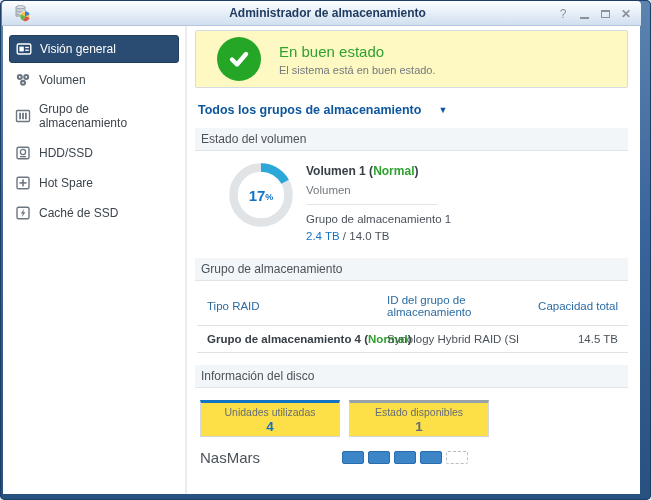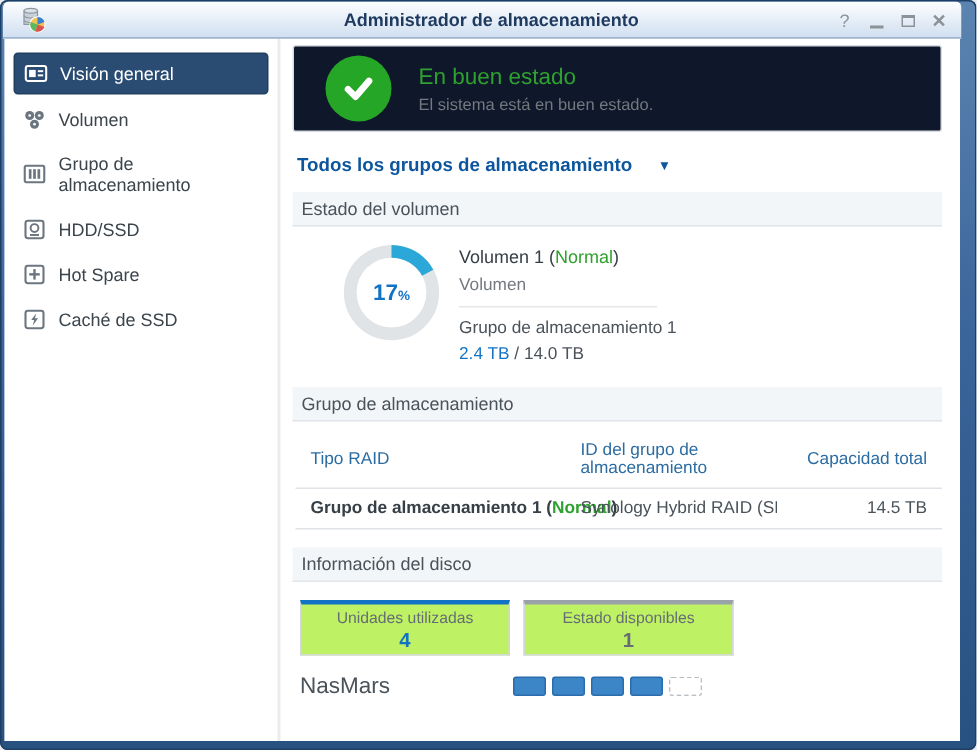--- a/index.html
+++ b/index.html
@@ -23,55 +23,55 @@
   .winbody{position:absolute;top:26px;left:3px;right:11px;bottom:6px;background:#fff;display:flex;overflow:hidden;}
   
   .sidebar{width:184px;flex:0 0 auto;background:#fff;border-right:2px solid #ececec;padding-top:5px;}
   .nav-item{display:flex;align-items:center;gap:8px;margin:4px 6px;padding:5px 6px;border-radius:3px;
     font-size:12px;color:#3c444c;line-height:1.2;cursor:pointer;}
   .nav-item .ni-icon{width:16px;height:16px;flex:0 0 auto;color:#6b7680;}
   .nav-item.selected{background:#2a4b72;border:1px solid #223e5f;color:#fff;}
   .nav-item.selected .ni-icon{color:#fff;}
   
   .main{flex:1;padding:2px 12px 0 8px;overflow:hidden;}
-  .status-box{height:58px;border:1px solid #d5dbe0;border-radius:2px;display:flex;align-items:center;margin-top:2px;background:#0f172a;}
+  .status-box{height:58px;border:1px solid #d5dbe0;border-radius:2px;display:flex;align-items:center;margin-top:2px;background:#fef9c3;}
   .check-circle{width:44px;height:44px;border-radius:50%;background:#26a626;margin-left:21px;
     display:flex;align-items:center;justify-content:center;flex:0 0 auto;}
   .status-texts{margin-left:18px;}
   .status-title{font-size:15px;color:#2fa12f;}
   .status-desc{font-size:11px;color:#73797f;margin-top:4px;}
   .group-selector{margin:15px 0 11px 3px;font-size:12.5px;font-weight:bold;color:#0d569e;cursor:pointer;display:inline-flex;align-items:center;gap:17px;}
   .chev{font-size:9px;line-height:1;}
   .band{background:#f3f6f8;border-bottom:1px solid #e1e5e9;padding:4px 6px;font-size:12px;color:#4a525a;}
   
   .vol-body{display:flex;padding:9px 0 16px 31px;}
   .donut-wrap{position:relative;width:70px;height:70px;flex:0 0 auto;}
   .donut-label{position:absolute;inset:0;display:flex;align-items:center;justify-content:center;}
   .donut-label .pct{font-size:15px;font-weight:bold;color:#1273c4;}
   .donut-label .sym{font-size:9px;font-weight:bold;color:#1273c4;margin-top:3px;}
   .vol-info{margin-left:10px;padding-top:4px;}
-  .vol-title{font-size:12px;font-weight:normal;color:#363e46;}
+  .vol-title{font-size:12px;font-weight:bold;color:#363e46;}
   .green{color:#2fa12f;}
   .vol-sub{font-size:11.5px;color:#73797f;margin-top:6px;}
   .vol-sep{width:132px;border-bottom:1px solid #e4e7ea;margin:8px 0;}
   .vol-group{font-size:11.5px;color:#4a525a;}
   .vol-usage{font-size:11.5px;margin-top:5px;}
   .blue{color:#1273c4;}
   .gray{color:#4a525a;}
   
   .tbl{margin:6px 0 12px 2px;}
   .tbl-head,.tbl-row{display:grid;grid-template-columns:180px 1fr 100px;padding:7px 10px;font-size:11.5px;border-bottom:1px solid #dfe3e7;align-items:center;}
   .tbl-head{color:#2b6ca3;}
   .tbl-row{color:#4a525a;}
   .cell-r{text-align:right;}
   .row-name{font-weight:bold;color:#363e46;white-space:nowrap;}
   .cell-raid{white-space:nowrap;overflow:hidden;}
   
   .cards{display:flex;gap:9px;margin:12px 0 0 5px;}
-  .card{width:140px;height:37px;border:1px solid #d2d7db;border-top:3px solid #9aa2a9;background:#bef264;
+  .card{width:140px;height:37px;border:1px solid #d2d7db;border-top:3px solid #9aa2a9;background:#fde047;
     display:flex;flex-direction:column;align-items:center;justify-content:center;cursor:pointer;}
   .card.active{border-top-color:#1273c4;}
   .card-label{font-size:10.5px;color:#666e75;}
   .card-value{font-size:13.5px;font-weight:bold;color:#666e75;margin-top:1px;}
   .card.active .card-value{color:#1273c4;}
   .disks-row{display:flex;align-items:center;margin-top:12px;}
   .device-name{font-size:15px;color:#4a525a;width:147px;padding-left:5px;flex:0 0 auto;}
   .slots{display:flex;gap:4px;}
   .slot{width:22px;height:13px;border-radius:2px;}
   .slot.used{background:#3c85c6;border:1px solid #2a6dad;}
@@ -207,21 +207,21 @@
 
       <div class="band">Grupo de almacenamiento</div>
 
       <div class="tbl">
         <div class="tbl-head">
           <div>Tipo RAID</div>
           <div>ID del grupo de almacenamiento</div>
           <div class="cell-r">Capacidad total</div>
         </div>
         <div class="tbl-row">
-          <div class="row-name"><span>Grupo de almacenamiento 1 (</span><span class="green">Normal</span><span>)</span></div>
+          <div class="row-name"><span>Grupo de almacenamiento 4 (</span><span class="green">Normal</span><span>)</span></div>
           <div class="cell-raid">Synology Hybrid RAID (SHR) (Con protec...</div>
           <div class="cell-r">14.5 TB</div>
         </div>
       </div>
 
       <div class="band">Información del disco</div>
 
       <div class="cards">
         <div class="card active">
           <div class="card-label">Unidades utilizadas</div>

